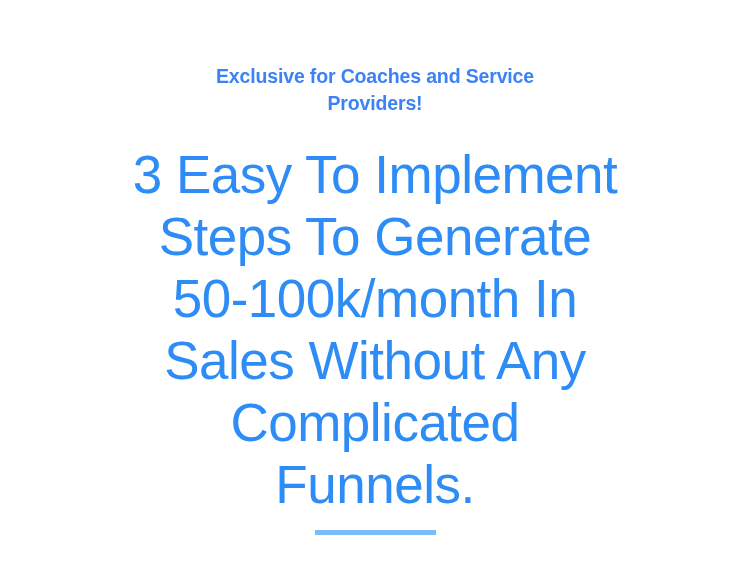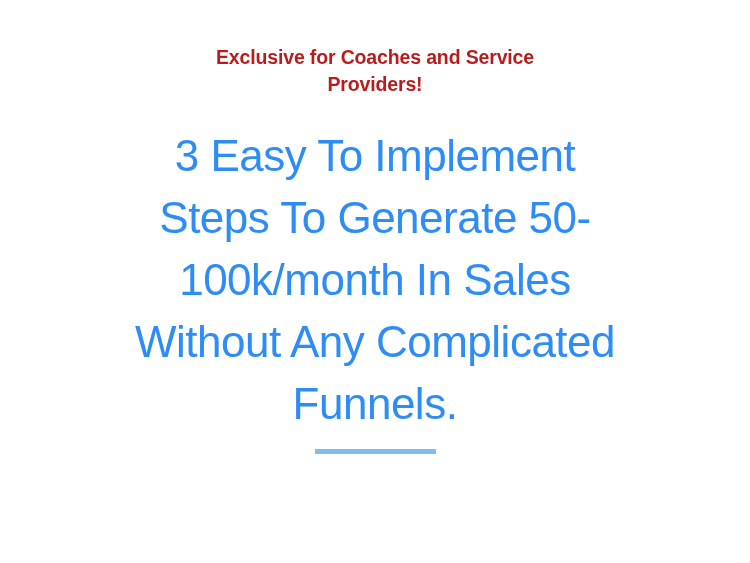--- a/index.html
+++ b/index.html
@@ -19,36 +19,36 @@
     width: 750px;
     box-sizing: border-box;
     padding: 0 60px;
     text-align: center;
     position: relative;
   }
 
   
   .eyebrow {
     margin: 0;
-    padding-top: 44px;
+    padding-top: 63px;
     font-size: 19.5px;
     line-height: 27px;
     font-weight: 700;
-    color: #b91c1c;
+    color: #3b82f6;
     letter-spacing: -0.15px;
     max-width: 392px;
     margin-left: auto;
     margin-right: auto;
   }
 
   
   .headline {
     margin: 0;
     padding-top: 27px;
-    font-size: 44px;
+    font-size: 53px;
     line-height: 62px;
     font-weight: 400;
     color: #2d8cf5;
     letter-spacing: -0.5px;
     max-width: 490px;
     margin-left: auto;
     margin-right: auto;
   }
 
   

